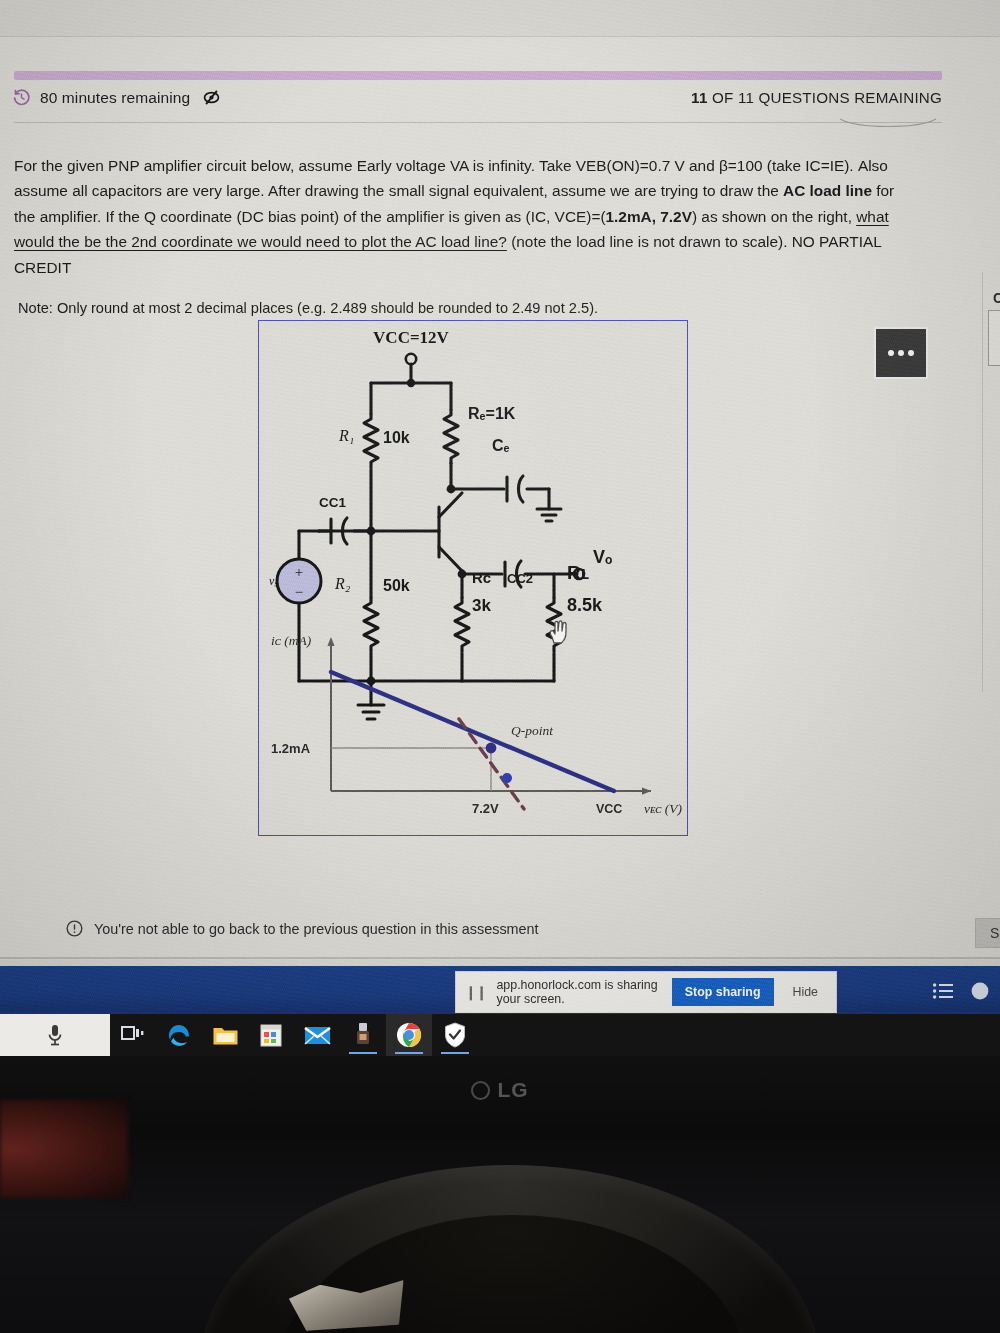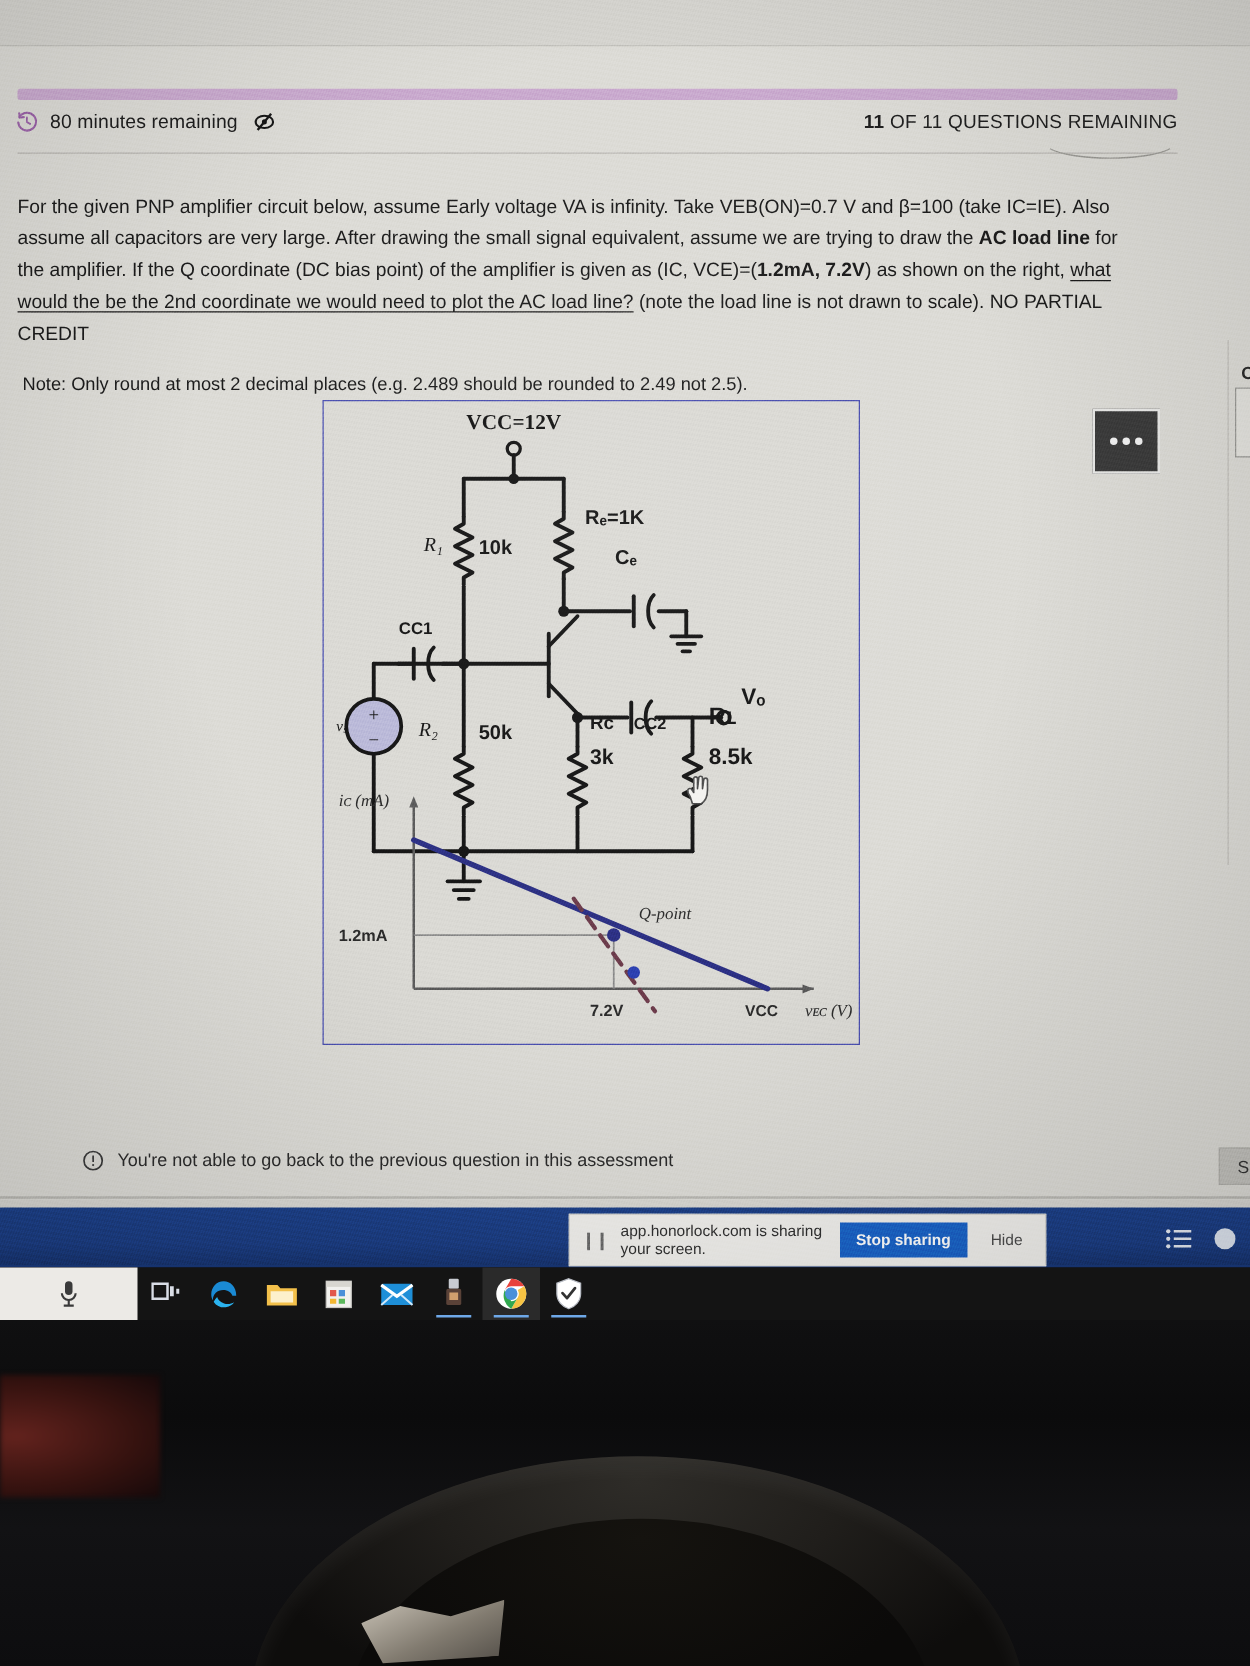--- a/index.html
+++ b/index.html
@@ -537,18 +537,22 @@
         <span class="uline"></span>
       </div>
 
     </div>
 
     <div class="photo-noise"></div>
     <div class="vignette"></div>
   </div>
 
   <div class="bezel"></div>
+  <div class="lg-logo">
+    <span class="lg-mark"></span>
+    <span>LG</span>
+  </div>
   <div class="desk-red"></div>
   <div class="stand"></div>
   <div class="stand-inner"></div>
   <div class="paper"></div>
 
 </div>
 
 </body></html>

